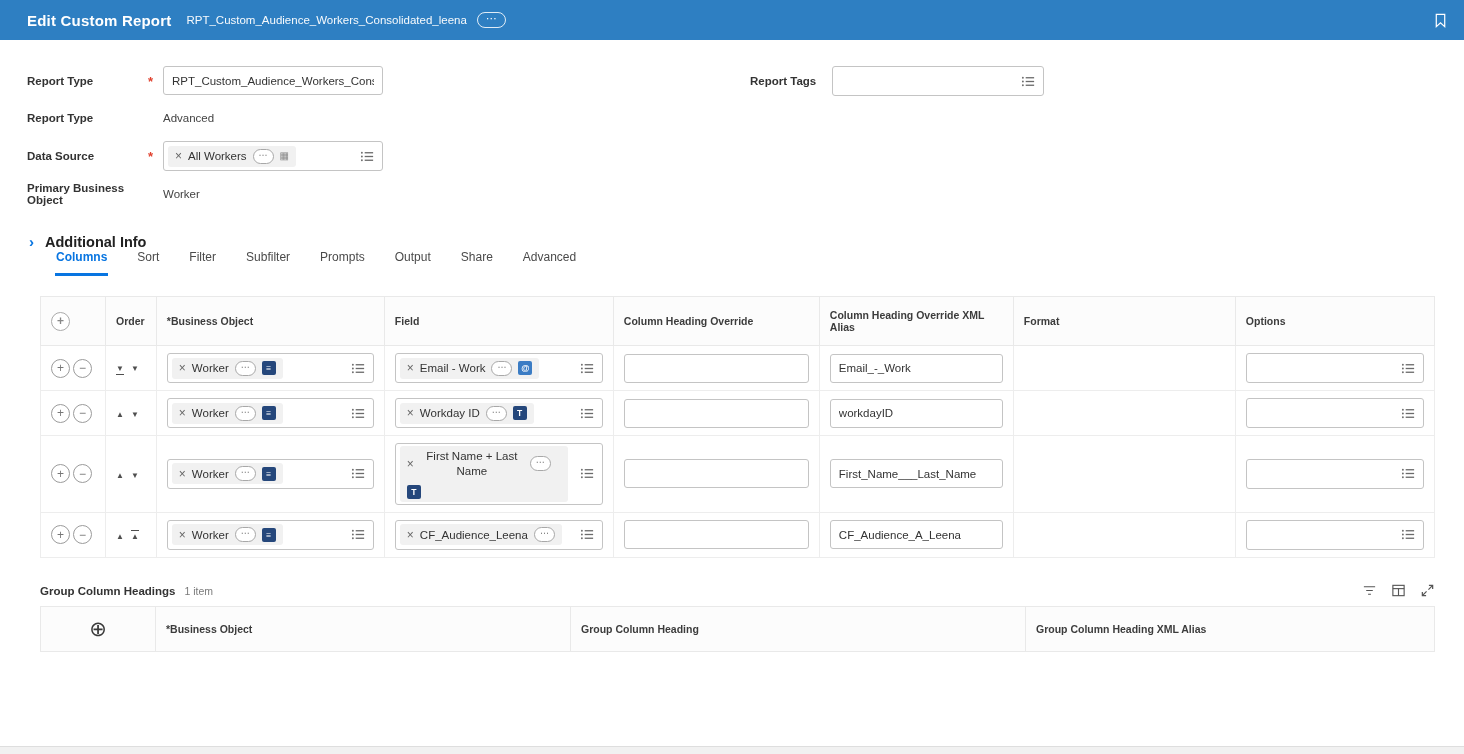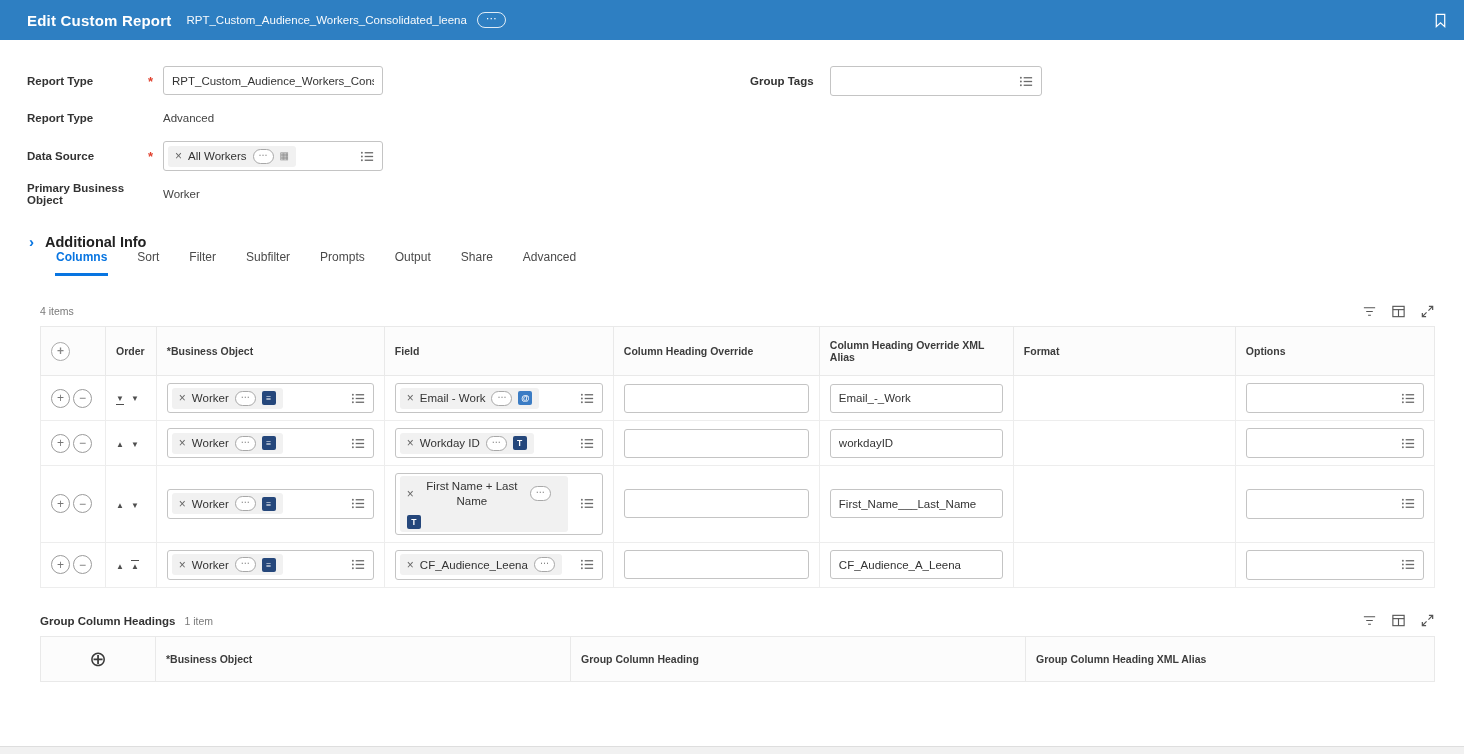--- a/index.html
+++ b/index.html
@@ -144,21 +144,21 @@
     </div>
 
 
     <div class="form-row">
       <span class="form-label">Primary Business Object</span>
       <span class="req-slot"></span>
       <span class="static-value">Worker</span>
     </div>
 
     <div class="report-tags">
-      <span class="form-label">Group Tags</span>
+      <span class="form-label">Report Tags</span>
       <div class="multiselect">
         <span class="prompt-icon">
           <svg width="15" height="15" viewBox="0 0 16 16">
               <g stroke="#6b6b6b" stroke-width="1.4">
                 <line x1="5" y1="4" x2="14" y2="4"></line>
                 <line x1="5" y1="8" x2="14" y2="8"></line>
                 <line x1="5" y1="12" x2="14" y2="12"></line>
               </g>
               <g fill="#6b6b6b">
                 <circle cx="2" cy="4" r="1"></circle>
@@ -181,42 +181,20 @@
     <span class="tab">Sort</span>
     <span class="tab">Filter</span>
     <span class="tab">Subfilter</span>
     <span class="tab">Prompts</span>
     <span class="tab">Output</span>
     <span class="tab">Share</span>
     <span class="tab">Advanced</span>
   </nav>
 
   <section class="table-block first">
-    <div class="toolbar">
-      <span class="items-count">4 items</span>
-      <span class="toolbar-icons">
-        <span class="icon-btn">
-          <svg width="15" height="15" viewBox="0 0 16 16">
-              <path d="M2 4h12M4.5 8h7M6.5 12h3" stroke="#555" stroke-width="1.3" fill="none"></path>
-            </svg>
-        </span>
-        <span class="icon-btn">
-          <svg width="15" height="15" viewBox="0 0 16 16">
-              <rect x="2" y="2.5" width="12" height="11" fill="none" stroke="#555" stroke-width="1.2"></rect>
-              <line x1="2" y1="6" x2="14" y2="6" stroke="#555" stroke-width="1.2"></line>
-              <line x1="8" y1="6" x2="8" y2="13.5" stroke="#555" stroke-width="1.2"></line>
-            </svg>
-        </span>
-        <span class="icon-btn">
-          <svg width="15" height="15" viewBox="0 0 16 16">
-              <path d="M9.5 2.5h4v4M6.5 13.5h-4v-4M13.5 2.5L9 7M2.5 13.5L7 9" stroke="#555" stroke-width="1.3" fill="none"></path>
-            </svg>
-        </span>
-      </span>
-    </div>
 
     <table class="grid">
       <colgroup>
         <col style="width:53px">
           <col style="width:44px">
           <col style="width:228px">
           <col style="width:229px">
         <col style="width:206px">
           <col style="width:194px">
           <col style="width:222px">

